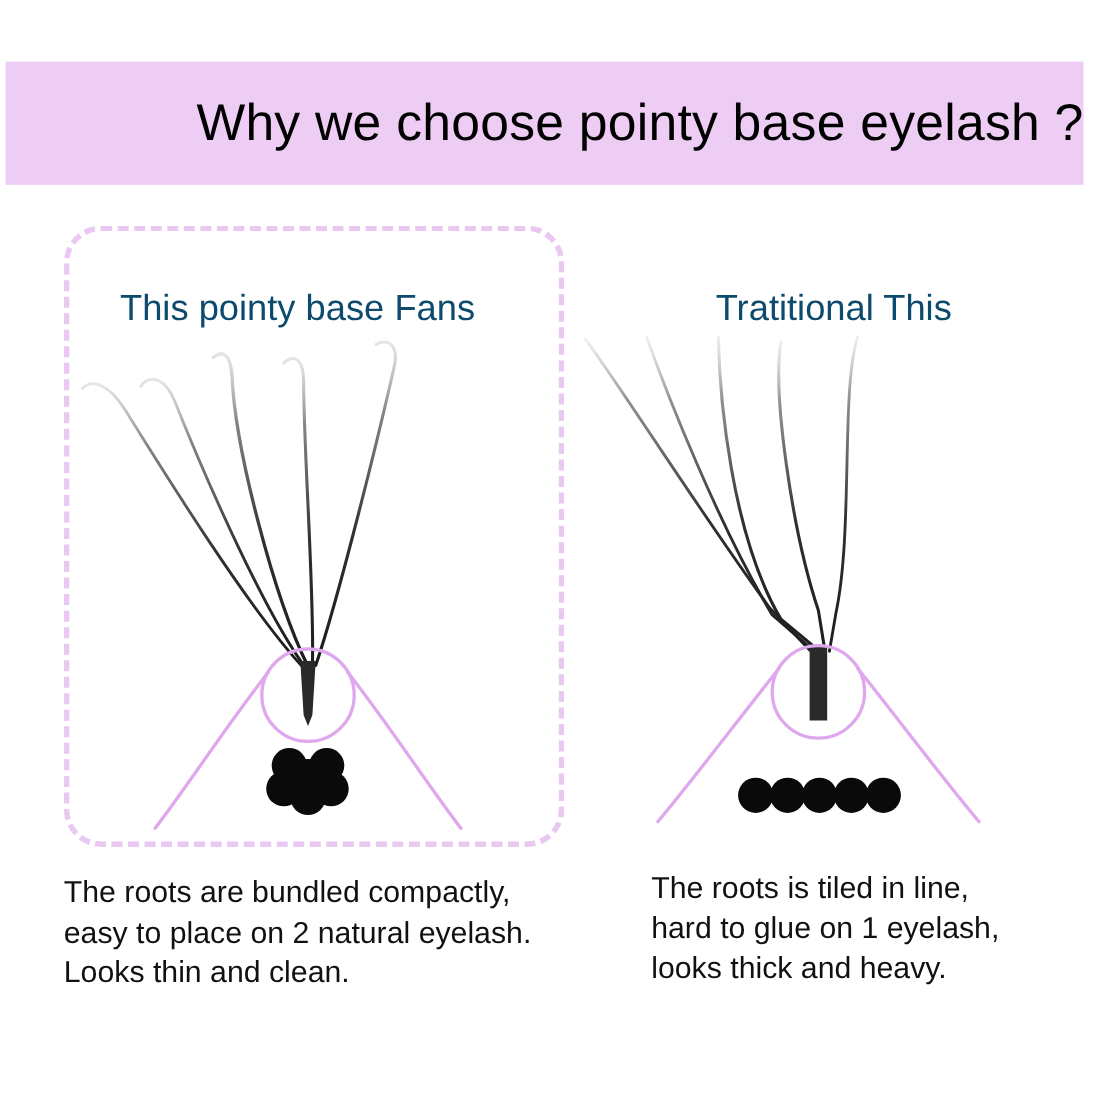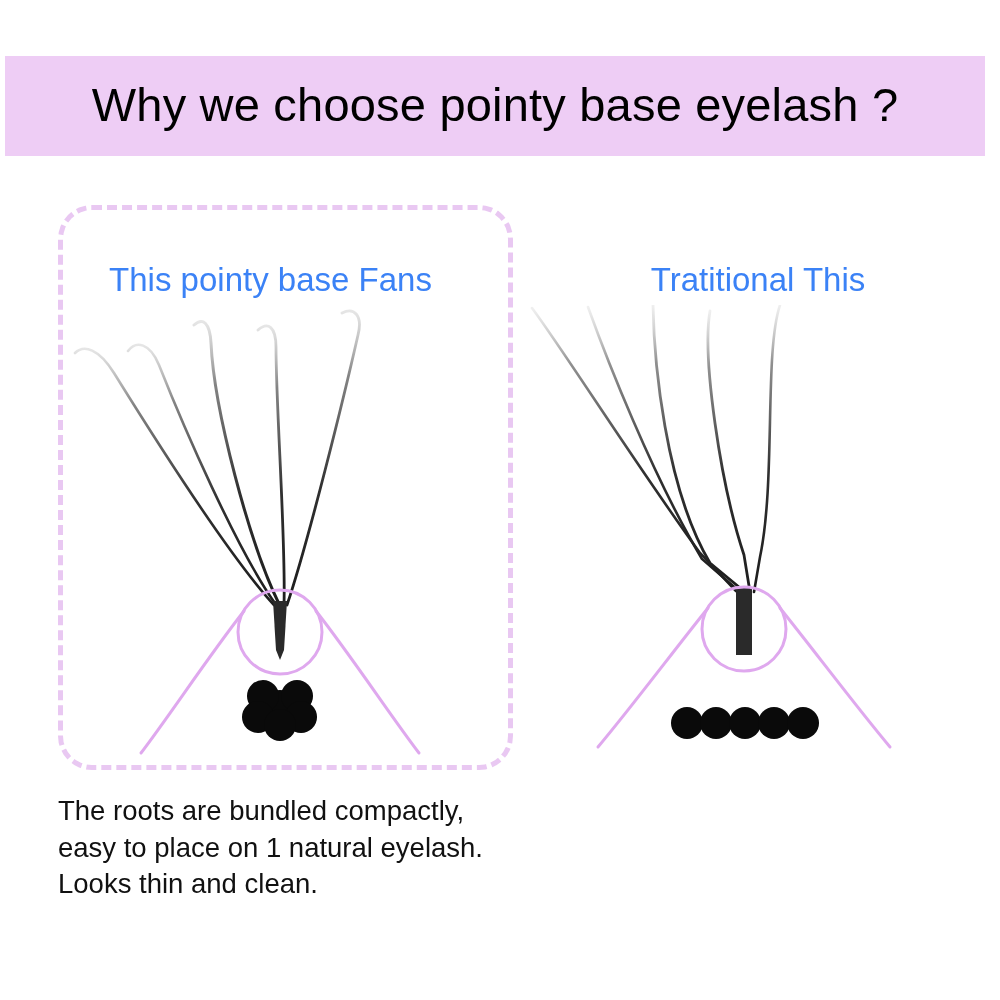--- a/index.html
+++ b/index.html
@@ -22,25 +22,25 @@
     height: 1000px;
     background: #ffffff;
   }
 
   
   .banner {
     position: absolute;
     left: 5px;
     top: 56px;
     width: 980px;
-    height: 100px;
+    height: 112px;
     background: #eecdf5;
     display: flex;
     align-items: center;
-    justify-content: center;
+    justify-content: flex-end;
     box-sizing: border-box;
   }
   .banner-title {
     font-size: 47px;
     font-weight: 400;
     letter-spacing: 0.2px;
     color: #000000;
     white-space: nowrap;
     line-height: 1;
     padding-bottom: 4px;
@@ -69,21 +69,21 @@
   .panel-left  { left: 58px; }
   .panel-right { left: 520px; width: 460px; }
 
   .panel-heading {
     position: absolute;
     top: 58px;
     width: 100%;
     text-align: center;
     font-size: 33px;
     font-weight: 400;
-    color: #3b82f6;
+    color: #0c4a6e;
     line-height: 1;
   }
   .panel-left .panel-heading  { left: -15px; }
   .panel-right .panel-heading { left: 8px; }
 
   .art {
     position: absolute;
     left: 0;
     top: 100px;
     width: 100%;
@@ -193,17 +193,20 @@
           <circle cx="196" cy="418" r="16"></circle>
           <circle cx="225" cy="418" r="16"></circle>
           <circle cx="254" cy="418" r="16"></circle>
           <circle cx="283" cy="418" r="16"></circle>
         </g>
       </svg>
     </div>
   </div>
 
   <div class="caption caption-left">The roots are bundled compactly,
-easy to place on 1 natural eyelash.
+easy to place on 2 natural eyelash.
 Looks thin and clean.</div>
 
+  <div class="caption caption-right">The roots is tiled in line,
+hard to glue on 1 eyelash,
+looks thick and heavy.</div>
 
 </div>
 
 </body></html>

